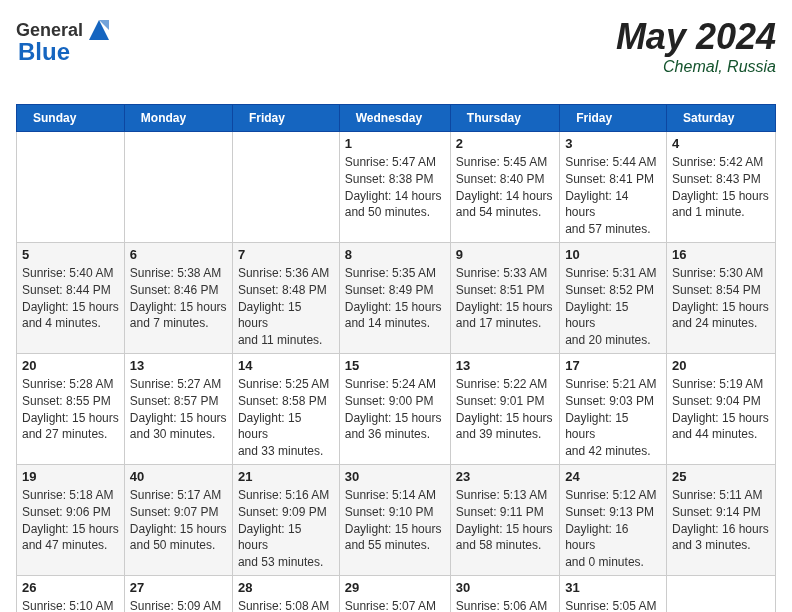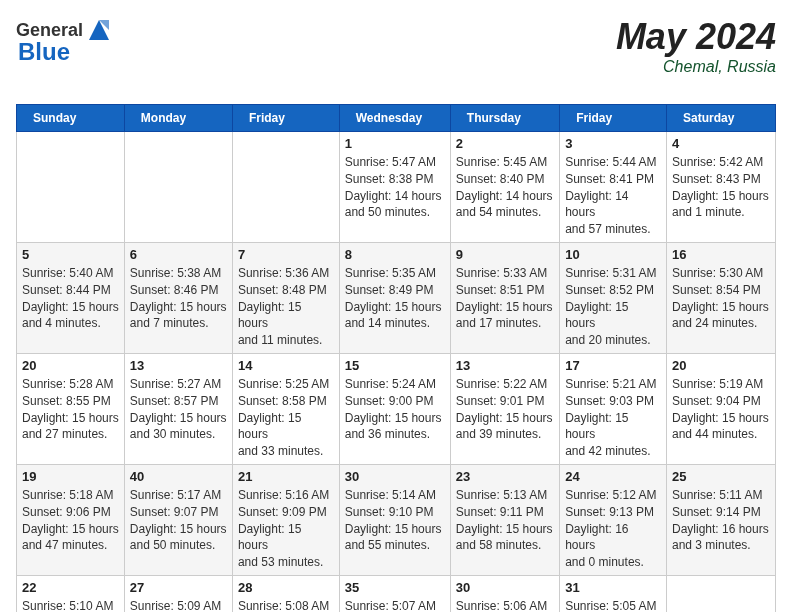--- a/index.html
+++ b/index.html
@@ -231,33 +231,33 @@
           <div class="day-number">24</div>
           <div class="day-info">Sunrise: 5:12 AM<br>Sunset: 9:13 PM<br>Daylight: 16 hours<br>and 0 minutes.</div>
         </td>
         <td>
           <div class="day-number">25</div>
           <div class="day-info">Sunrise: 5:11 AM<br>Sunset: 9:14 PM<br>Daylight: 16 hours<br>and 3 minutes.</div>
         </td>
       </tr>
       <tr>
         <td>
-          <div class="day-number">22</div>
+          <div class="day-number">26</div>
           <div class="day-info">Sunrise: 5:10 AM<br>Sunset: 9:15 PM<br>Daylight: 16 hours<br>and 5 minutes.</div>
         </td>
         <td>
           <div class="day-number">27</div>
           <div class="day-info">Sunrise: 5:09 AM<br>Sunset: 9:17 PM<br>Daylight: 16 hours<br>and 7 minutes.</div>
         </td>
         <td>
           <div class="day-number">28</div>
           <div class="day-info">Sunrise: 5:08 AM<br>Sunset: 9:18 PM<br>Daylight: 16 hours<br>and 10 minutes.</div>
         </td>
         <td>
-          <div class="day-number">35</div>
+          <div class="day-number">29</div>
           <div class="day-info">Sunrise: 5:07 AM<br>Sunset: 9:19 PM<br>Daylight: 16 hours<br>and 12 minutes.</div>
         </td>
         <td>
           <div class="day-number">30</div>
           <div class="day-info">Sunrise: 5:06 AM<br>Sunset: 9:20 PM<br>Daylight: 16 hours<br>and 14 minutes.</div>
         </td>
         <td>
           <div class="day-number">31</div>
           <div class="day-info">Sunrise: 5:05 AM<br>Sunset: 9:21 PM<br>Daylight: 16 hours<br>and 16 minutes.</div>
         </td>

